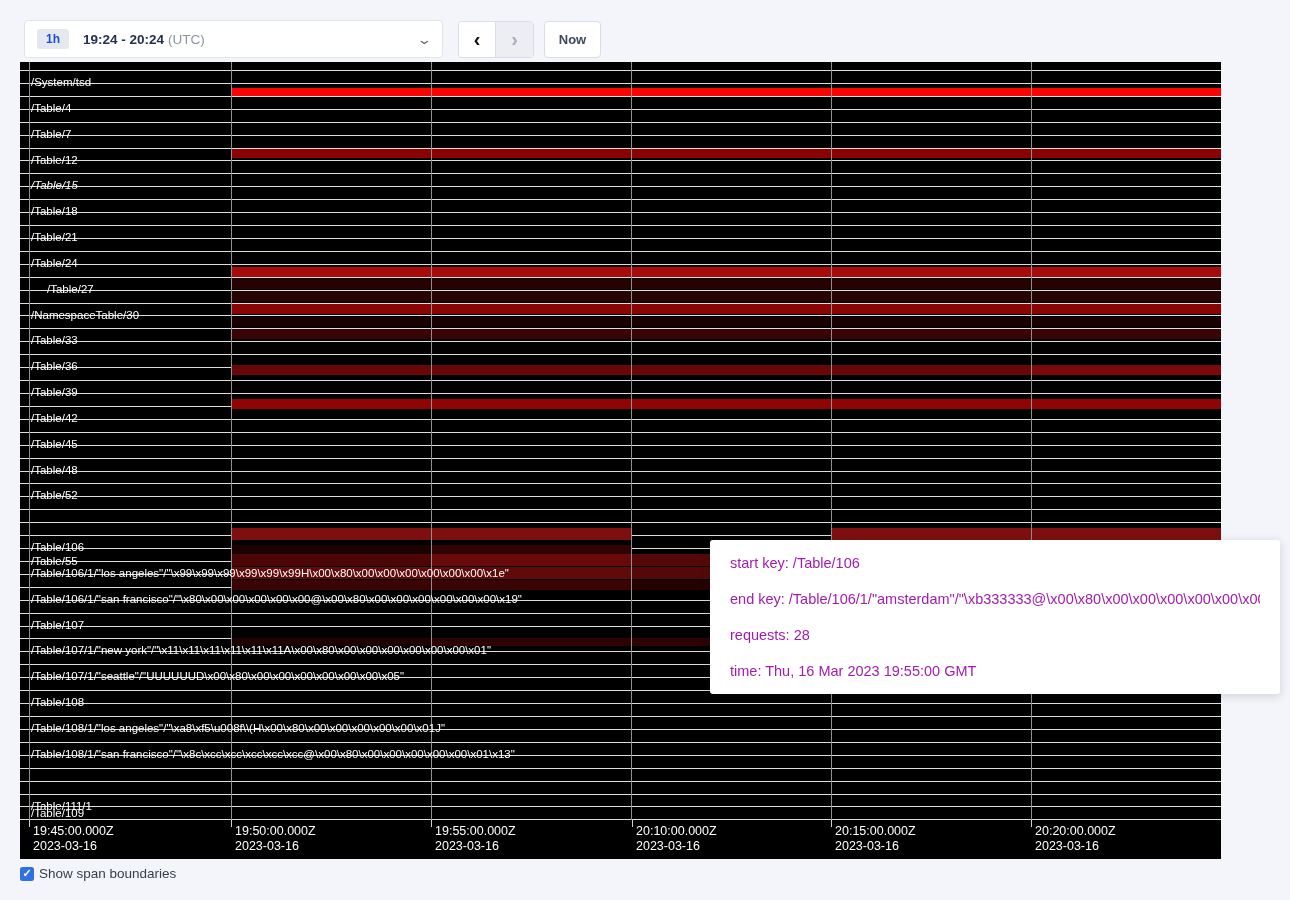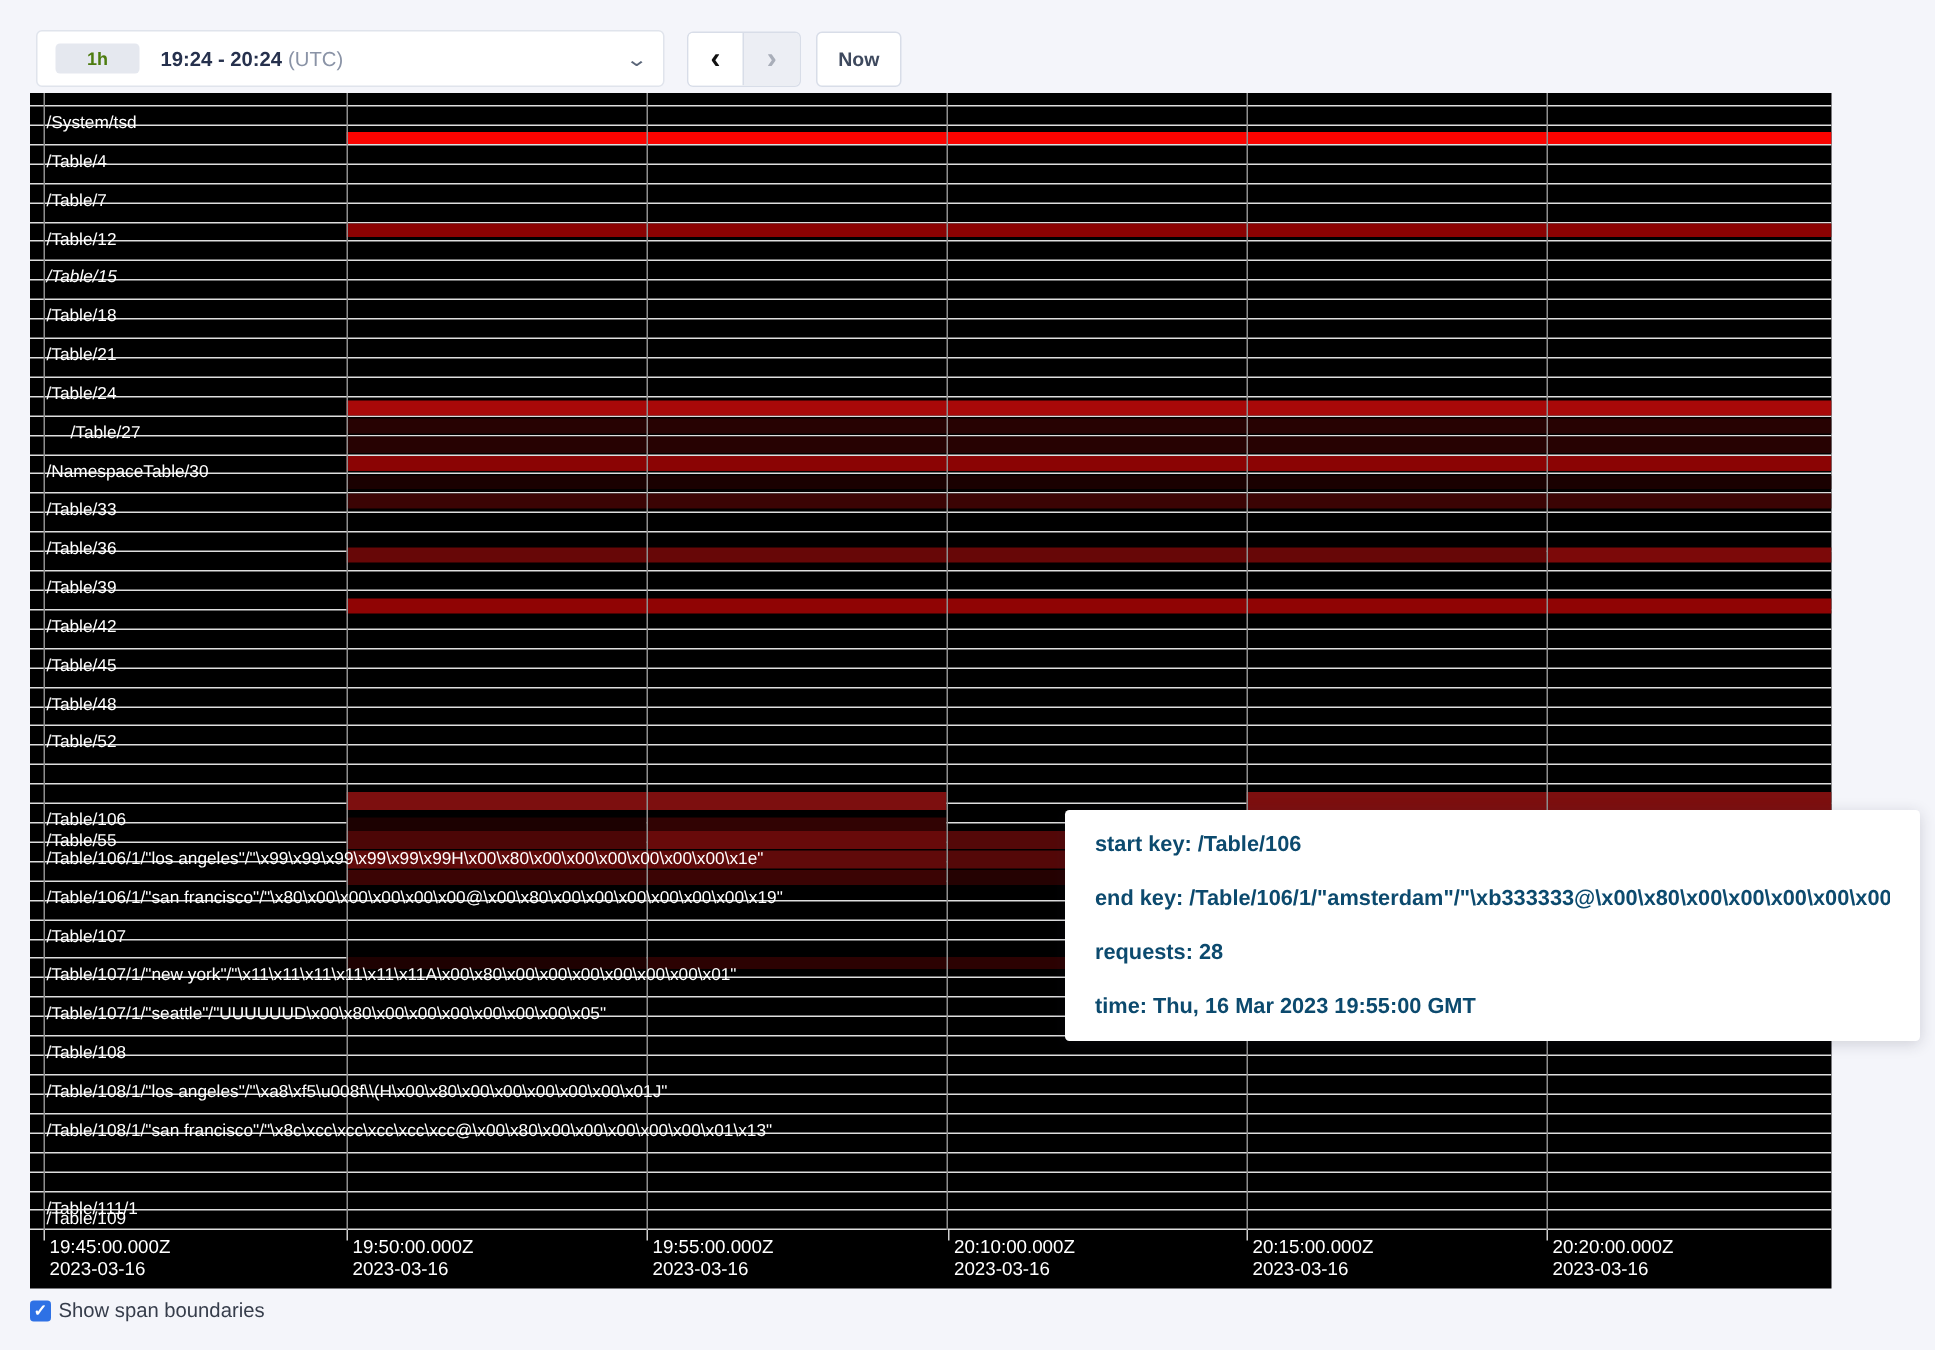--- a/index.html
+++ b/index.html
@@ -4,22 +4,22 @@
 <style>
   * { margin:0; padding:0; box-sizing:border-box; }
   html,body { width:1290px; height:900px; }
   body { font-family:"Liberation Sans", sans-serif; background:#f4f5fa; position:relative; overflow:hidden; }
   .screen { position:absolute; inset:0; }
 
   
   .range-select { position:absolute; left:24px; top:20px; width:419px; height:38px;
     background:#fff; border:1px solid #e0e4ec; border-radius:4px;
     display:flex; align-items:center; padding:0 12px; cursor:pointer; }
-  .range-badge { background:#e5e8ef; color:#4d7c0f; font-size:12px; font-weight:bold;
-    border-radius:3px; padding:3px 21px; margin-right:14px; }
+  .range-badge { background:#e5e8ef; color:#1d4ed8; font-size:12px; font-weight:bold;
+    border-radius:3px; padding:3px 9px; margin-right:14px; }
   .range-text { font-size:13.5px; font-weight:bold; color:#26314d; }
   .range-zone { font-size:13.5px; color:#8a93a6; font-weight:400; margin-left:4px; }
   .range-caret { margin-left:auto; color:#5a6578; font-size:13px; transform:scaleX(1.4); }
 
   .nav-group { position:absolute; left:458px; top:21px; height:37px; width:76px;
     border:1px solid #d8dde8; border-radius:4px; display:flex; overflow:hidden; background:#fff; }
   .nav-btn { width:38px; height:100%; display:flex; align-items:center; justify-content:center;
     font-size:20px; font-weight:bold; cursor:pointer; }
   .nav-prev { color:#111; background:#fff; border-right:1px solid #d8dde8; }
   .nav-next { color:#a9aeb9; background:#eceef4; cursor:default; }
@@ -36,21 +36,21 @@
   .row-label { position:absolute; color:#fff; font-size:11.5px; white-space:nowrap; line-height:13px; }
 
   #axis { position:absolute; left:20px; top:820px; width:1201px; height:39px; background:#000; overflow:hidden; }
   .tick { position:absolute; top:0; width:1px; height:7px; background:#cfcfcf; }
   .tick-label { position:absolute; top:4px; color:#fff; font-size:12.5px; line-height:15px; white-space:nowrap; }
 
   
   .tooltip { position:absolute; left:710px; top:540px; width:570px; height:154px; background:#fff;
     border-radius:3px; box-shadow:0 2px 10px rgba(40,40,60,.18); padding:15px 20px;
     display:flex; flex-direction:column; justify-content:space-between; }
-  .tooltip div { font-size:14.5px; color:#0c4a6e; white-space:nowrap; overflow:hidden;font-weight:bold; }
+  .tooltip div { font-size:14.5px; color:#a21caf; white-space:nowrap; overflow:hidden; }
 
   
   .span-toggle { position:absolute; left:20px; top:866px; display:flex; align-items:center; }
   .cbox { width:14px; height:14px; background:#2e71e5; border-radius:2.5px; display:flex;
     align-items:center; justify-content:center; color:#fff; font-size:11px; font-weight:bold; cursor:pointer; }
   .cbox-label { font-size:13.5px; color:#363d4b; margin-left:5px; }
 </style>
 </head>
 <body>
 

